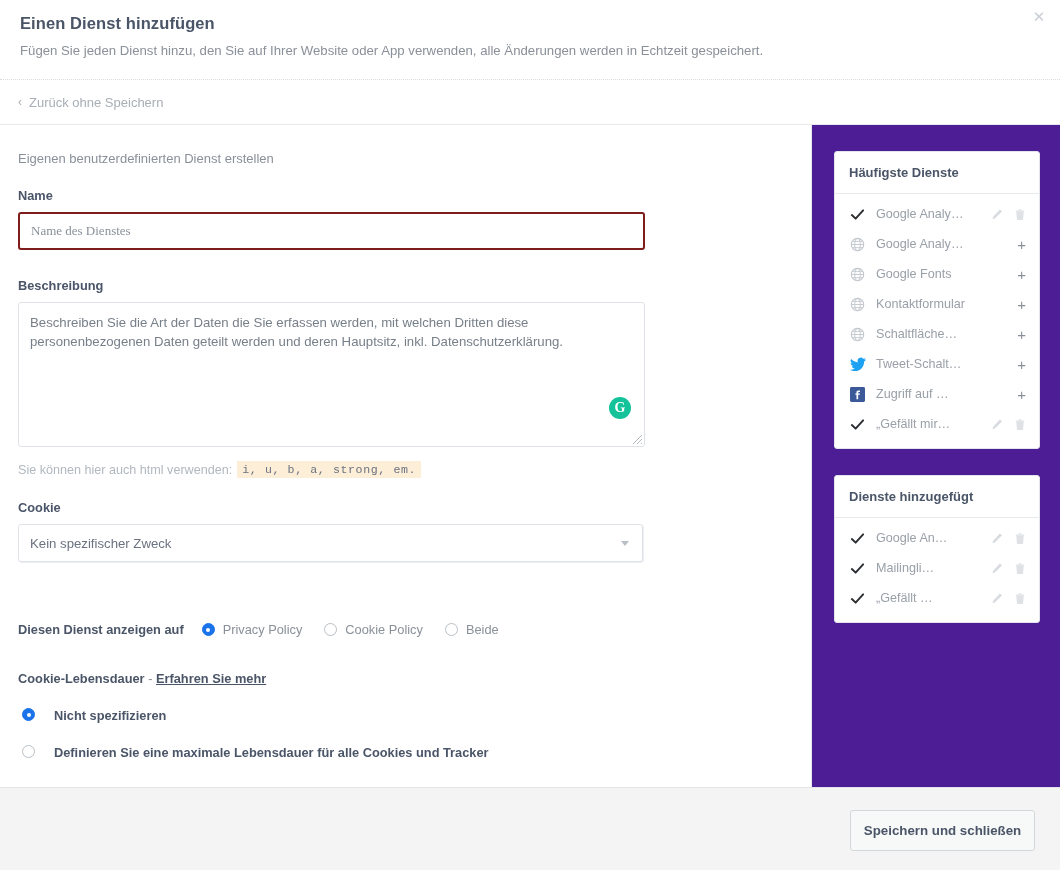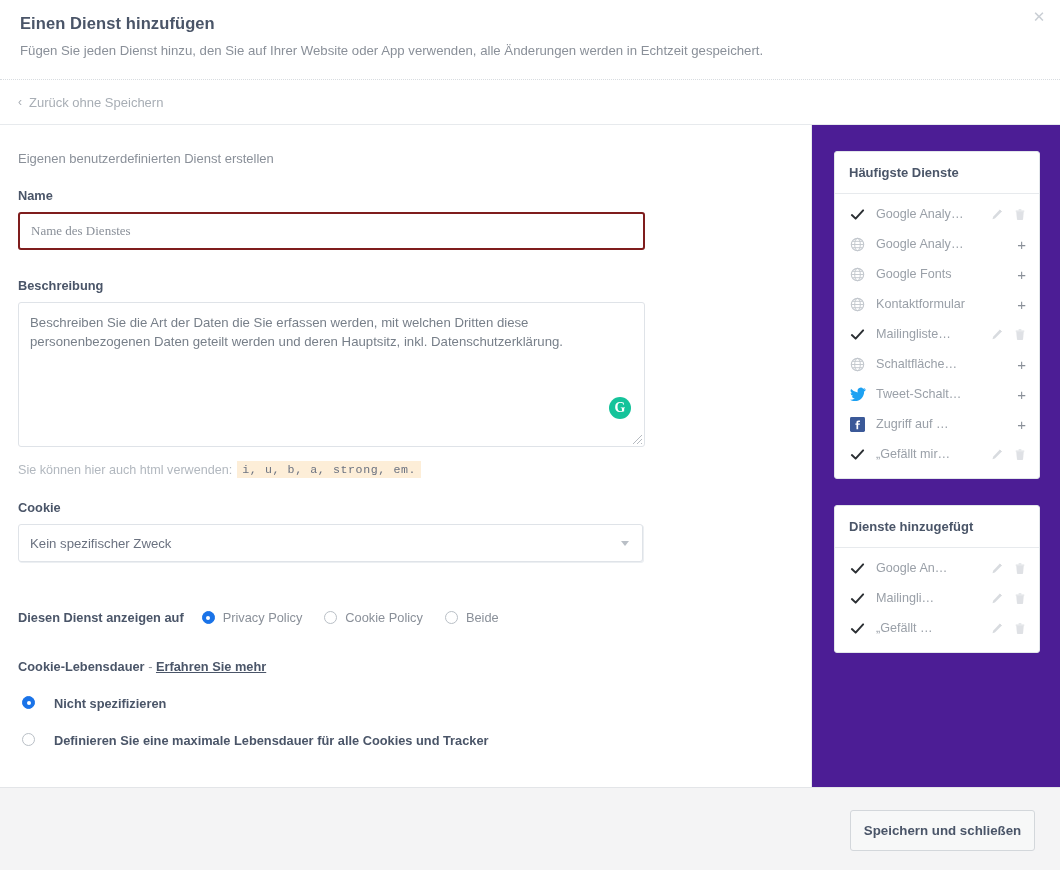--- a/index.html
+++ b/index.html
@@ -193,21 +193,21 @@
     margin-top: -2px;
     width: 0; height: 0;
     border-left: 4px solid transparent;
     border-right: 4px solid transparent;
     border-top: 5px solid #b9bfc6;
   }
 
   .inline-row {
     display: flex;
     align-items: flex-end;
-    margin-top: 48px;
+    margin-top: 60px;
   }
   .inline-label {
     font-size: 12.8px;
     font-weight: bold;
     color: #4a5568;
     margin-right: 18px;
   }
   .radio-opt {
     display: flex;
     align-items: center;
@@ -484,154 +484,135 @@
               </svg>
             </span>
             <span class="svc-name">Kontaktformular</span>
             <span class="svc-actions">
               <span class="act-plus">+</span>
             </span>
           </div>
           <div class="svc-row">
             <span class="svc-icon">
               <svg width="15" height="15" viewBox="0 0 16 16">
+                <circle cx="8" cy="8" r="6.6" stroke="#c2c7cd" stroke-width="1.2" fill="#fff"></circle>
+                <ellipse cx="8" cy="8" rx="3" ry="6.6" stroke="#c2c7cd" stroke-width="1" fill="none"></ellipse>
+                <path d="M1.6 8 H14.4 M2.6 4.6 H13.4 M2.6 11.4 H13.4" stroke="#c2c7cd" stroke-width="1"></path>
+              </svg>
+            </span>
+            <span class="svc-name">Schaltfläche…</span>
+            <span class="svc-actions">
+              <span class="act-plus">+</span>
+            </span>
+          </div>
+          <div class="svc-row">
+            <span class="svc-icon">
+              <svg width="16" height="14" viewBox="0 0 18 15">
+                <path d="M17.6 2.1c-.65.29-1.35.48-2.08.57a3.6 3.6 0 0 0 1.59-2 7.2 7.2 0 0 1-2.3.88A3.62 3.62 0 0 0 8.6 4.85c0 .29.03.57.1.83A10.28 10.28 0 0 1 1.23 1.9a3.62 3.62 0 0 0 1.12 4.83A3.6 3.6 0 0 1 .7 6.28v.05a3.62 3.62 0 0 0 2.9 3.55 3.63 3.63 0 0 1-1.63.06 3.62 3.62 0 0 0 3.38 2.51A7.27 7.27 0 0 1 0 13.95a10.25 10.25 0 0 0 5.55 1.63c6.66 0 10.3-5.52 10.3-10.3l-.01-.47a7.35 7.35 0 0 0 1.8-1.87z" fill="#1da1f2"></path>
+              </svg>
+            </span>
+            <span class="svc-name">Tweet-Schalt…</span>
+            <span class="svc-actions">
+              <span class="act-plus">+</span>
+            </span>
+          </div>
+          <div class="svc-row">
+            <span class="svc-icon">
+              <svg width="15" height="15" viewBox="0 0 16 16">
+                <rect width="16" height="16" rx="1.5" fill="#3b5998"></rect>
+                <path d="M10.4 8.3h-1.7V13H6.9V8.3H5.7V6.85h1.2v-1.2c0-1.05.5-2.05 2.2-2.05h1.5v1.6h-1.1c-.3 0-.7.05-.7.6v1.05h1.8l-.2 1.45z" fill="#fff"></path>
+              </svg>
+            </span>
+            <span class="svc-name">Zugriff auf …</span>
+            <span class="svc-actions">
+              <span class="act-plus">+</span>
+            </span>
+          </div>
+          <div class="svc-row">
+            <span class="svc-icon">
+              <svg width="15" height="15" viewBox="0 0 16 16">
                 <path d="M2 8.6 L6 12.4 L14 3.6" stroke="#2b2f33" stroke-width="2.1" fill="none" stroke-linecap="round" stroke-linejoin="round"></path>
               </svg>
             </span>
-            <span class="svc-name">Mailingliste…</span>
+            <span class="svc-name">„Gefällt mir…</span>
             <span class="svc-actions">
               <svg class="act-pencil" viewBox="0 0 16 16">
                 <path d="M11.6 1.8 14.2 4.4 5.2 13.4 2 14.2 2.8 11z" fill="#b9bfc6"></path>
                 <path d="M11.6 1.8 14.2 4.4" stroke="#a8aeb5" stroke-width="1"></path>
               </svg>
               <svg class="act-trash" viewBox="0 0 16 16">
                 <path d="M3 4.2h10l-.9 10.1a1 1 0 0 1-1 .9H4.9a1 1 0 0 1-1-.9z" fill="#c5cad0"></path>
                 <rect x="2.2" y="2.6" width="11.6" height="1.6" rx=".4" fill="#c5cad0"></rect>
                 <rect x="6.1" y="1" width="3.8" height="1.8" rx=".4" fill="#c5cad0"></rect>
               </svg>
             </span>
           </div>
-          <div class="svc-row">
-            <span class="svc-icon">
-              <svg width="15" height="15" viewBox="0 0 16 16">
-                <circle cx="8" cy="8" r="6.6" stroke="#c2c7cd" stroke-width="1.2" fill="#fff"></circle>
-                <ellipse cx="8" cy="8" rx="3" ry="6.6" stroke="#c2c7cd" stroke-width="1" fill="none"></ellipse>
-                <path d="M1.6 8 H14.4 M2.6 4.6 H13.4 M2.6 11.4 H13.4" stroke="#c2c7cd" stroke-width="1"></path>
-              </svg>
-            </span>
-            <span class="svc-name">Schaltfläche…</span>
-            <span class="svc-actions">
-              <span class="act-plus">+</span>
-            </span>
-          </div>
-          <div class="svc-row">
-            <span class="svc-icon">
-              <svg width="16" height="14" viewBox="0 0 18 15">
-                <path d="M17.6 2.1c-.65.29-1.35.48-2.08.57a3.6 3.6 0 0 0 1.59-2 7.2 7.2 0 0 1-2.3.88A3.62 3.62 0 0 0 8.6 4.85c0 .29.03.57.1.83A10.28 10.28 0 0 1 1.23 1.9a3.62 3.62 0 0 0 1.12 4.83A3.6 3.6 0 0 1 .7 6.28v.05a3.62 3.62 0 0 0 2.9 3.55 3.63 3.63 0 0 1-1.63.06 3.62 3.62 0 0 0 3.38 2.51A7.27 7.27 0 0 1 0 13.95a10.25 10.25 0 0 0 5.55 1.63c6.66 0 10.3-5.52 10.3-10.3l-.01-.47a7.35 7.35 0 0 0 1.8-1.87z" fill="#1da1f2"></path>
-              </svg>
-            </span>
-            <span class="svc-name">Tweet-Schalt…</span>
-            <span class="svc-actions">
-              <span class="act-plus">+</span>
-            </span>
-          </div>
-          <div class="svc-row">
-            <span class="svc-icon">
-              <svg width="15" height="15" viewBox="0 0 16 16">
-                <rect width="16" height="16" rx="1.5" fill="#3b5998"></rect>
-                <path d="M10.4 8.3h-1.7V13H6.9V8.3H5.7V6.85h1.2v-1.2c0-1.05.5-2.05 2.2-2.05h1.5v1.6h-1.1c-.3 0-.7.05-.7.6v1.05h1.8l-.2 1.45z" fill="#fff"></path>
-              </svg>
-            </span>
-            <span class="svc-name">Zugriff auf …</span>
-            <span class="svc-actions">
-              <span class="act-plus">+</span>
-            </span>
-          </div>
+        </div>
+    </div>
+
+    <div class="panel">
+      <div class="panel-head">Dienste hinzugefügt</div>
+      <div class="panel-body" id="added-list">
           <div class="svc-row">
             <span class="svc-icon">
               <svg width="15" height="15" viewBox="0 0 16 16">
                 <path d="M2 8.6 L6 12.4 L14 3.6" stroke="#2b2f33" stroke-width="2.1" fill="none" stroke-linecap="round" stroke-linejoin="round"></path>
               </svg>
             </span>
-            <span class="svc-name">„Gefällt mir…</span>
+            <span class="svc-name">Google An…</span>
             <span class="svc-actions">
               <svg class="act-pencil" viewBox="0 0 16 16">
                 <path d="M11.6 1.8 14.2 4.4 5.2 13.4 2 14.2 2.8 11z" fill="#b9bfc6"></path>
                 <path d="M11.6 1.8 14.2 4.4" stroke="#a8aeb5" stroke-width="1"></path>
               </svg>
               <svg class="act-trash" viewBox="0 0 16 16">
                 <path d="M3 4.2h10l-.9 10.1a1 1 0 0 1-1 .9H4.9a1 1 0 0 1-1-.9z" fill="#c5cad0"></path>
                 <rect x="2.2" y="2.6" width="11.6" height="1.6" rx=".4" fill="#c5cad0"></rect>
                 <rect x="6.1" y="1" width="3.8" height="1.8" rx=".4" fill="#c5cad0"></rect>
               </svg>
             </span>
           </div>
-        </div>
-    </div>
-
-    <div class="panel">
-      <div class="panel-head">Dienste hinzugefügt</div>
-      <div class="panel-body" id="added-list">
           <div class="svc-row">
             <span class="svc-icon">
               <svg width="15" height="15" viewBox="0 0 16 16">
                 <path d="M2 8.6 L6 12.4 L14 3.6" stroke="#2b2f33" stroke-width="2.1" fill="none" stroke-linecap="round" stroke-linejoin="round"></path>
               </svg>
             </span>
-            <span class="svc-name">Google An…</span>
+            <span class="svc-name">Mailingli…</span>
             <span class="svc-actions">
               <svg class="act-pencil" viewBox="0 0 16 16">
                 <path d="M11.6 1.8 14.2 4.4 5.2 13.4 2 14.2 2.8 11z" fill="#b9bfc6"></path>
                 <path d="M11.6 1.8 14.2 4.4" stroke="#a8aeb5" stroke-width="1"></path>
               </svg>
               <svg class="act-trash" viewBox="0 0 16 16">
                 <path d="M3 4.2h10l-.9 10.1a1 1 0 0 1-1 .9H4.9a1 1 0 0 1-1-.9z" fill="#c5cad0"></path>
                 <rect x="2.2" y="2.6" width="11.6" height="1.6" rx=".4" fill="#c5cad0"></rect>
                 <rect x="6.1" y="1" width="3.8" height="1.8" rx=".4" fill="#c5cad0"></rect>
               </svg>
             </span>
           </div>
           <div class="svc-row">
             <span class="svc-icon">
               <svg width="15" height="15" viewBox="0 0 16 16">
                 <path d="M2 8.6 L6 12.4 L14 3.6" stroke="#2b2f33" stroke-width="2.1" fill="none" stroke-linecap="round" stroke-linejoin="round"></path>
               </svg>
             </span>
-            <span class="svc-name">Mailingli…</span>
+            <span class="svc-name">„Gefällt …</span>
             <span class="svc-actions">
               <svg class="act-pencil" viewBox="0 0 16 16">
                 <path d="M11.6 1.8 14.2 4.4 5.2 13.4 2 14.2 2.8 11z" fill="#b9bfc6"></path>
                 <path d="M11.6 1.8 14.2 4.4" stroke="#a8aeb5" stroke-width="1"></path>
               </svg>
               <svg class="act-trash" viewBox="0 0 16 16">
                 <path d="M3 4.2h10l-.9 10.1a1 1 0 0 1-1 .9H4.9a1 1 0 0 1-1-.9z" fill="#c5cad0"></path>
                 <rect x="2.2" y="2.6" width="11.6" height="1.6" rx=".4" fill="#c5cad0"></rect>
                 <rect x="6.1" y="1" width="3.8" height="1.8" rx=".4" fill="#c5cad0"></rect>
               </svg>
             </span>
           </div>
-          <div class="svc-row">
-            <span class="svc-icon">
-              <svg width="15" height="15" viewBox="0 0 16 16">
-                <path d="M2 8.6 L6 12.4 L14 3.6" stroke="#2b2f33" stroke-width="2.1" fill="none" stroke-linecap="round" stroke-linejoin="round"></path>
-              </svg>
-            </span>
-            <span class="svc-name">„Gefällt …</span>
-            <span class="svc-actions">
-              <svg class="act-pencil" viewBox="0 0 16 16">
-                <path d="M11.6 1.8 14.2 4.4 5.2 13.4 2 14.2 2.8 11z" fill="#b9bfc6"></path>
-                <path d="M11.6 1.8 14.2 4.4" stroke="#a8aeb5" stroke-width="1"></path>
-              </svg>
-              <svg class="act-trash" viewBox="0 0 16 16">
-                <path d="M3 4.2h10l-.9 10.1a1 1 0 0 1-1 .9H4.9a1 1 0 0 1-1-.9z" fill="#c5cad0"></path>
-                <rect x="2.2" y="2.6" width="11.6" height="1.6" rx=".4" fill="#c5cad0"></rect>
-                <rect x="6.1" y="1" width="3.8" height="1.8" rx=".4" fill="#c5cad0"></rect>
-              </svg>
-            </span>
-          </div>
         </div>
     </div>
 
   </div>
 </div>
 
 <div class="footer">
   <button class="save-btn">Speichern und schließen</button>
 </div>
 

